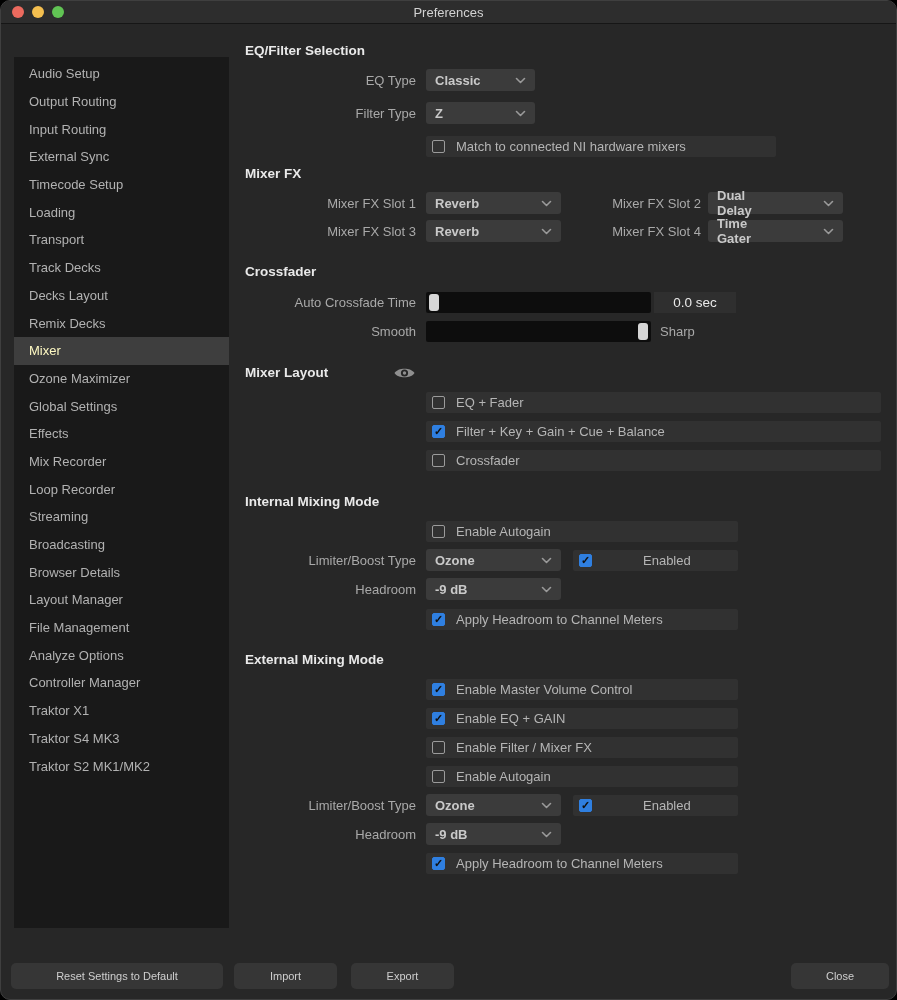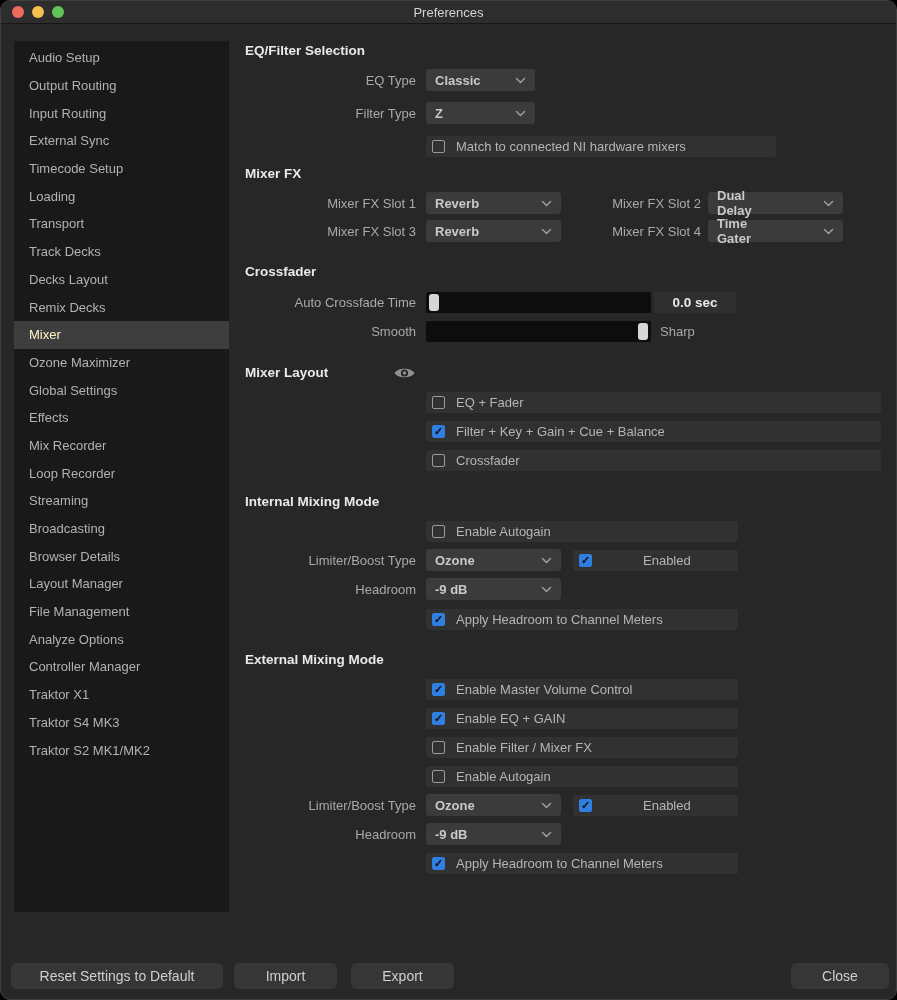--- a/index.html
+++ b/index.html
@@ -7,45 +7,45 @@
   .window{position:relative;width:897px;height:1000px;background:#272727;border:1px solid #3f3f3f;border-radius:10px;overflow:hidden;}
   
   .titlebar{position:absolute;top:0;left:0;right:0;height:23px;background:#2d2d2d;border-bottom:1px solid #161616;}
   .title{position:absolute;left:0;right:0;top:0;height:23px;line-height:23px;text-align:center;font-size:13px;color:#d2d2d2;}
   .lights{position:absolute;left:11px;top:5px;display:flex;gap:8px;}
   .tl{width:12px;height:12px;border-radius:50%;display:inline-block;}
   .tl.red{background:#ec6a5e;}
   .tl.yellow{background:#f4bf4f;}
   .tl.green{background:#61c454;}
   
-  .sidebar{position:absolute;left:13px;top:40px;width:215px;height:871px;background:#191919;padding-top:3px;}
+  .sidebar{position:absolute;left:13px;top:56px;width:215px;height:871px;background:#191919;padding-top:3px;}
   .side-item{height:27.7px;display:flex;align-items:center;padding-left:15px;font-size:13px;color:#b2b2b2;cursor:default;}
   .side-item.selected{background:#3e3e3e;color:#fef9c3;}
   
   .sec-head{position:absolute;left:244px;font-size:13.5px;font-weight:bold;color:#e9e9e9;}
   .row{position:absolute;left:244px;height:22px;display:flex;align-items:center;justify-content:flex-end;}
   .lbl{width:171px;text-align:right;font-size:13px;color:#a9a9a9;margin-right:10px;flex:0 0 auto;}
   .lbl2{width:140px;text-align:right;font-size:13px;color:#a9a9a9;flex:0 0 auto;}
   .dd{height:22px;background:#3b3b3b;border-radius:3px;display:flex;align-items:center;justify-content:space-between;padding:0 9px;font-size:13px;font-weight:bold;color:#c9c9c9;flex:0 0 auto;}
   .w109{width:109px;} .w135{width:135px;gap:46px;}
   .chev{display:flex;align-items:center;}
   .strip{height:21px;background:#313131;border-radius:2px;display:flex;align-items:center;flex:0 0 auto;}
   .strip .cbl{font-size:13px;color:#b5b5b5;margin-left:11px;}
   .cb{width:13px;height:13px;border:1px solid #9b9b9b;border-radius:2px;margin-left:6px;flex:0 0 auto;display:flex;align-items:center;justify-content:center;}
   .cb.checked{background:#2f7fe0;border-color:#2f7fe0;}
   .cb.checked::after{content:"✓";color:#101010;font-size:11px;font-weight:900;line-height:1;}
   .slider{position:relative;width:225px;height:21px;background:#0d0d0d;border-radius:2px;flex:0 0 auto;}
   .knob{position:absolute;top:2px;width:10px;height:17px;background:#d6d6d6;border-radius:3px;}
   .knob.left{left:3px;} .knob.right{left:212px;}
-  .valbox{width:82px;height:21px;background:#2f2f2f;margin-left:3px;display:flex;align-items:center;justify-content:center;font-size:13.5px;font-weight:bold;color:#e9e9e9;flex:0 0 auto;}
+  .valbox{width:82px;height:21px;background:#2f2f2f;margin-left:3px;display:flex;align-items:center;justify-content:center;font-size:13.5px;font-weight:normal;color:#e9e9e9;flex:0 0 auto;}
   .sharp{margin-left:9px;font-size:13px;color:#a9a9a9;}
   .eye{position:absolute;left:393px;top:365px;}
   .ml7{margin-left:7px;} .ml12{margin-left:12px;gap:40px;}
   
-  .btn{position:absolute;height:26px;background:#363636;border-radius:5px;display:flex;align-items:center;justify-content:center;font-size:14px;color:#cfcfcf;cursor:default;}
+  .btn{position:absolute;height:26px;background:#363636;border-radius:5px;display:flex;align-items:center;justify-content:center;font-size:11px;color:#cfcfcf;cursor:default;}
 </style>
 </head>
 <body>
 
 <div class="window">
 
   <div class="titlebar">
     <div class="title">Preferences</div>
     <div class="lights">
       <span class="tl red"></span>

